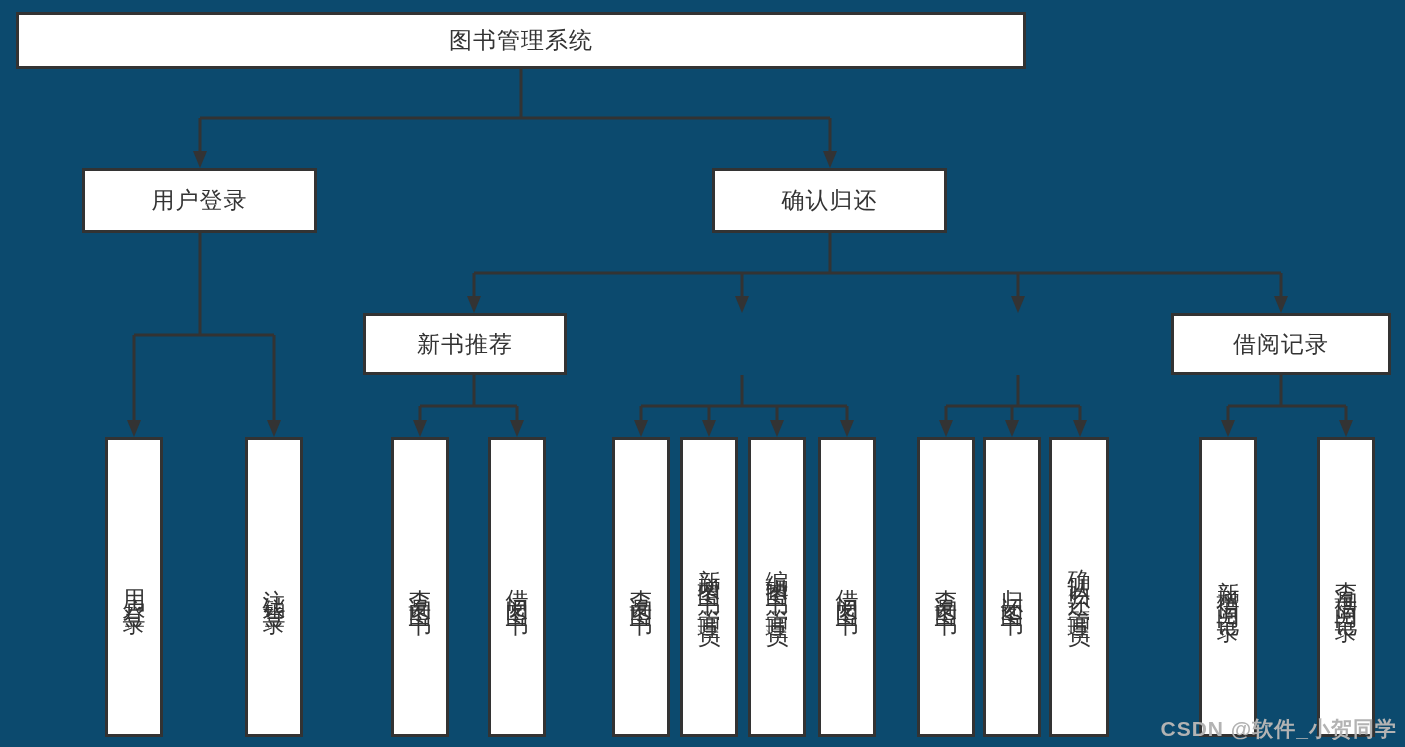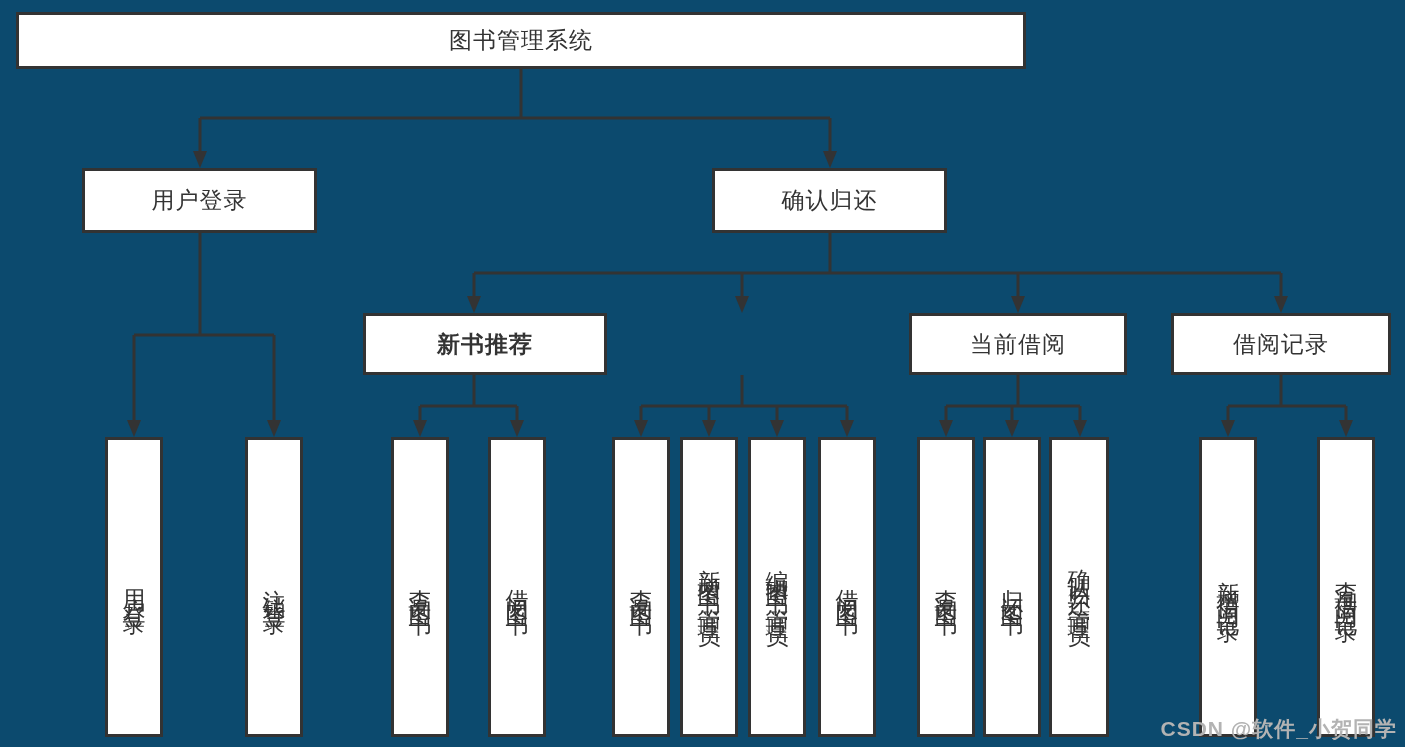--- a/index.html
+++ b/index.html
@@ -92,22 +92,21 @@
       <polygon points="1221,420 1235,420 1228,437"></polygon>
       <polygon points="1339,420 1353,420 1346,437"></polygon>
     </g>
   </svg>
 
   <div class="box hbox" style="left:16px;top:12px;width:1010px;height:57px;">图书管理系统</div>
 
   <div class="box hbox" style="left:82px;top:168px;width:235px;height:65px;">用户登录</div>
   <div class="box hbox" style="left:712px;top:168px;width:235px;height:65px;">确认归还</div>
 
-  <div class="box hbox" style="left:363px;top:313px;width:244px;height:62px;font-weight:bold;">新书推荐</div>
-  <div class="box hbox" style="left:909px;top:313px;width:218px;height:62px;">当前借阅</div>
+  <div class="box hbox" style="left:363px;top:313px;width:204px;height:62px;">新书推荐</div>
   <div class="box hbox" style="left:1171px;top:313px;width:220px;height:62px;">借阅记录</div>
 
   <div class="box vbox" style="left:105px;">用户登录</div>
   <div class="box vbox" style="left:245px;">注销登录</div>
 
   <div class="box vbox" style="left:391px;">查询图书</div>
   <div class="box vbox" style="left:488px;">借阅图书</div>
 
   <div class="box vbox" style="left:612px;">查询图书</div>
   <div class="box vbox" style="left:680px;">新增图书（管理员）</div>

